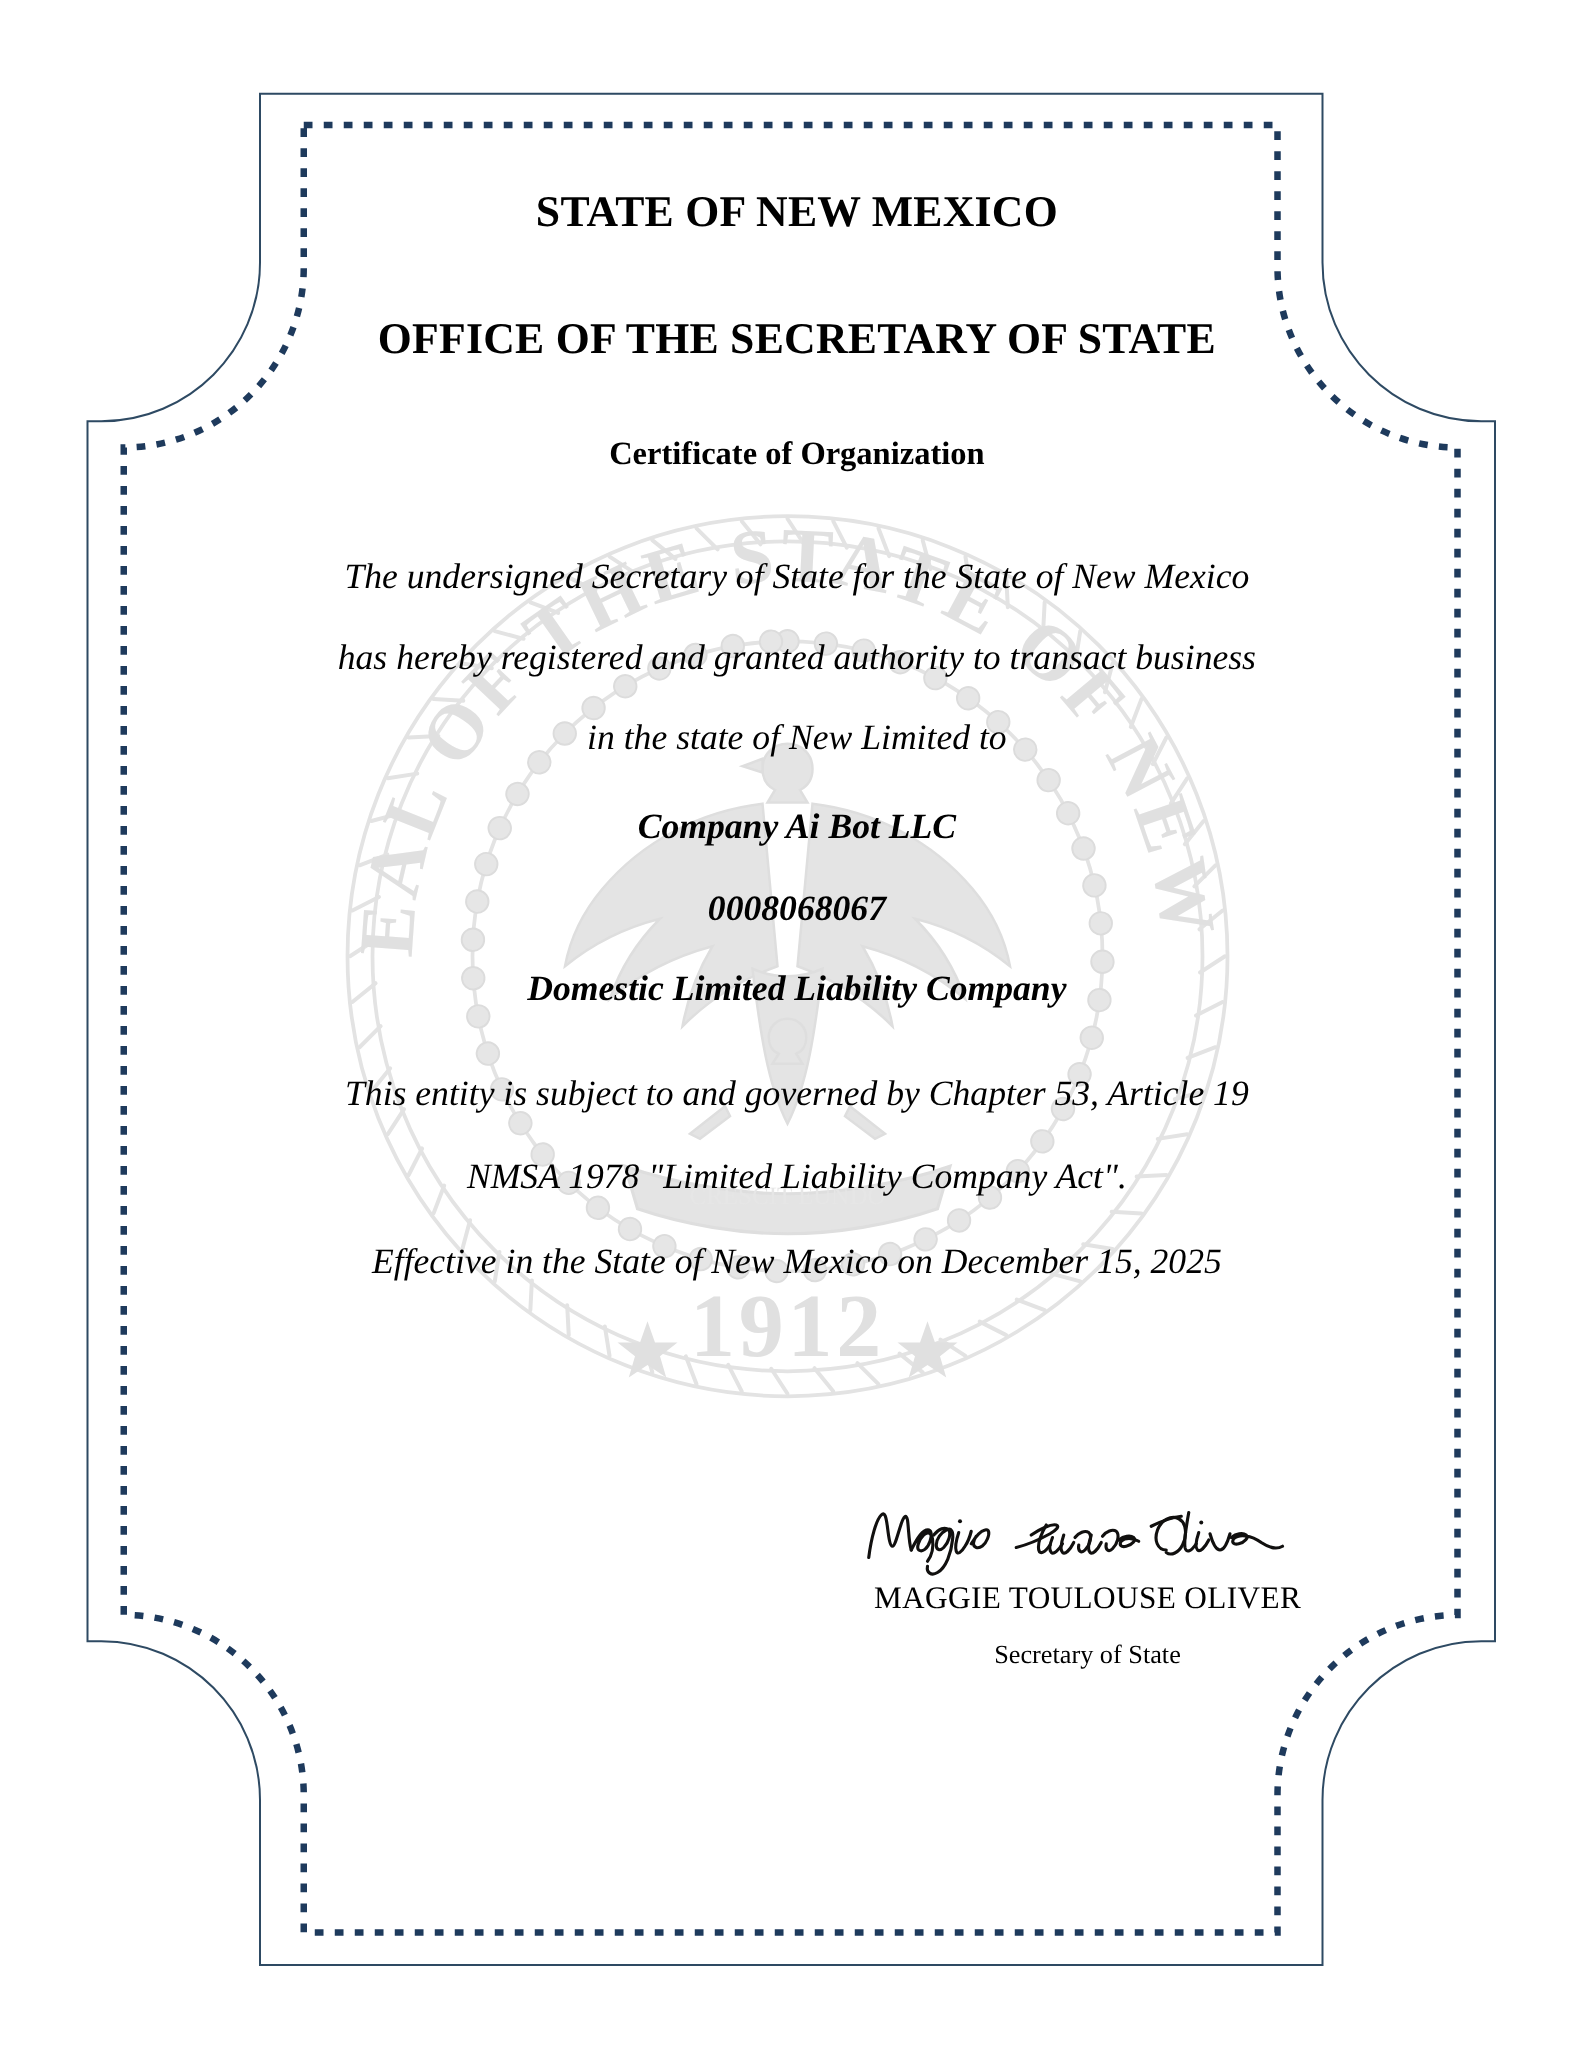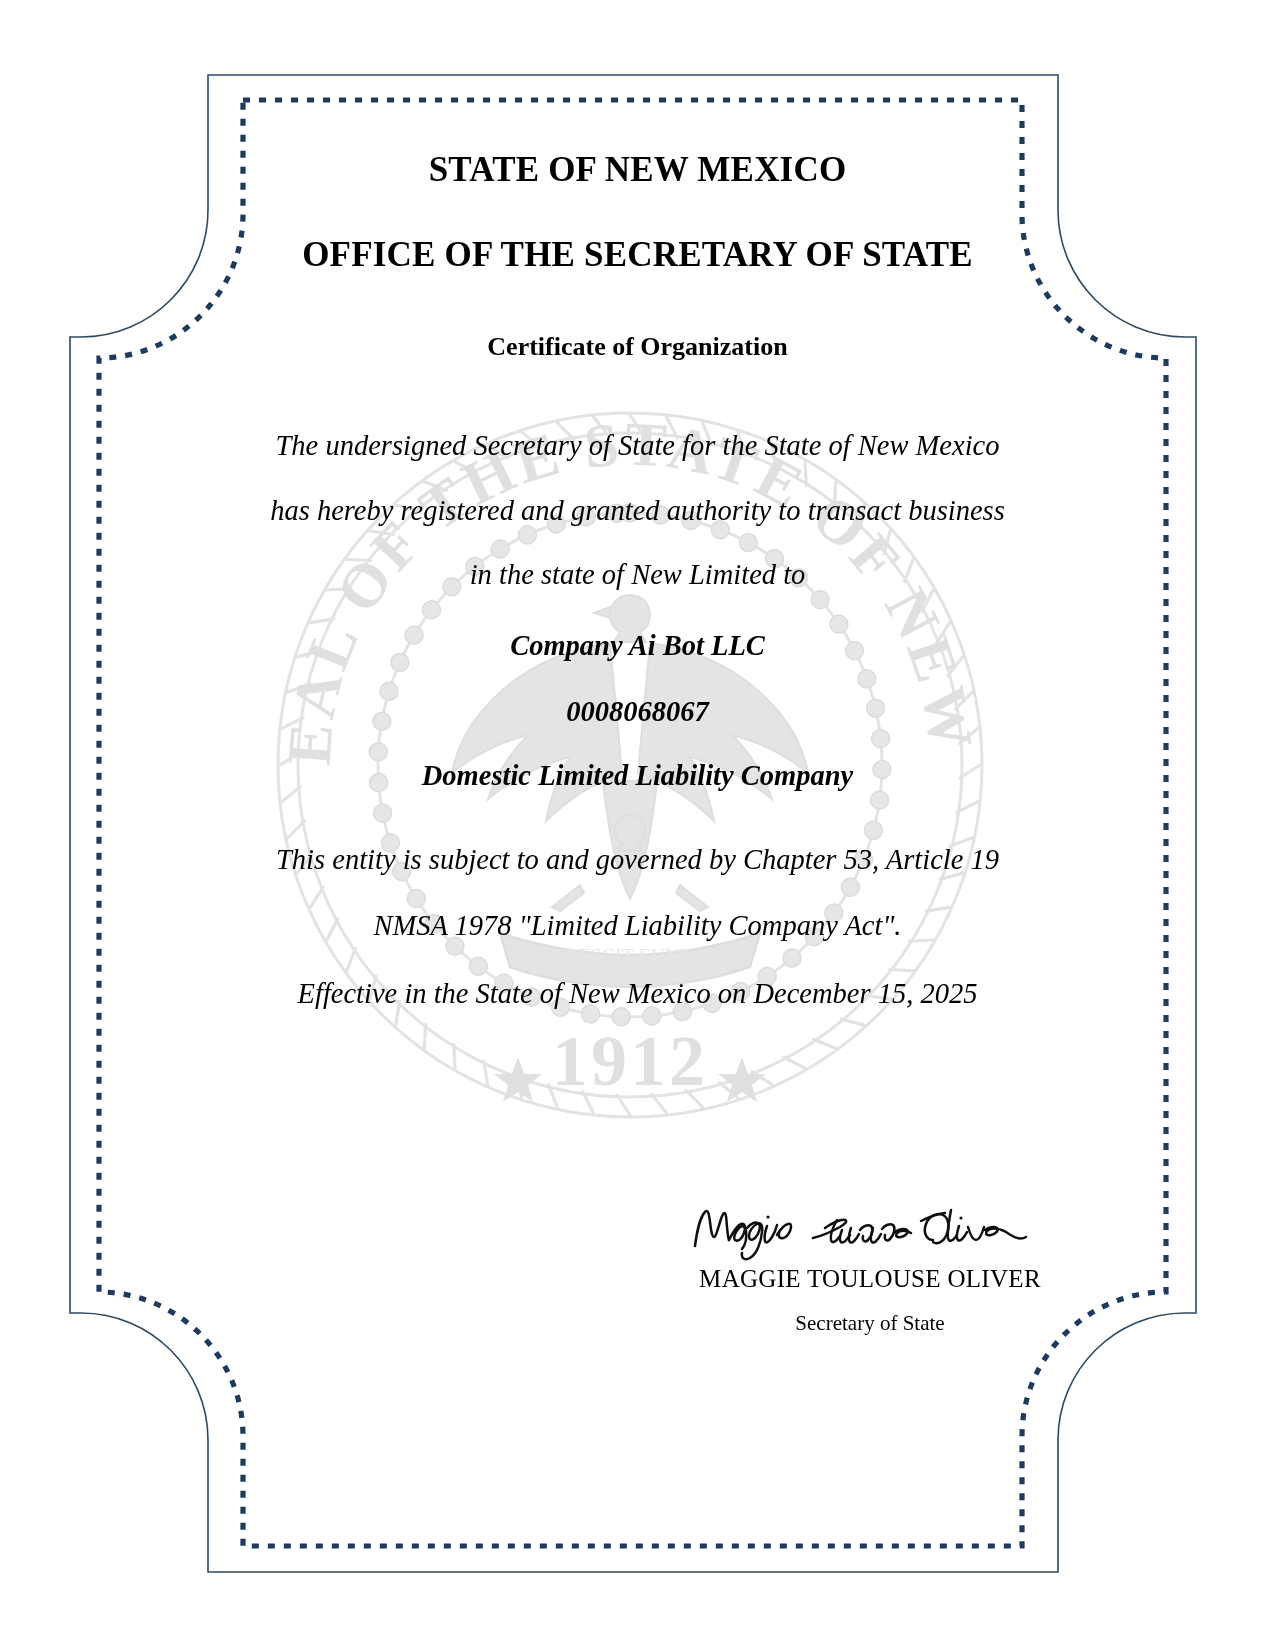--- a/index.html
+++ b/index.html
@@ -54,21 +54,21 @@
   }
 
   .hdr-line {
     font-size: 35px;
     font-weight: bold;
     letter-spacing: 0.2px;
     line-height: 1.0;
     white-space: nowrap;
   }
   #header-state   { margin-top: 22px; }
-  #header-office  { margin-top: 50px; font-size: 35px; }
+  #header-office  { margin-top: 66px; font-size: 35px; }
 
   #doc-title {
     margin-top: 62px;
     font-size: 26px;
     font-weight: bold;
     line-height: 1.0;
   }
 
   .body-line {
     font-style: italic;

